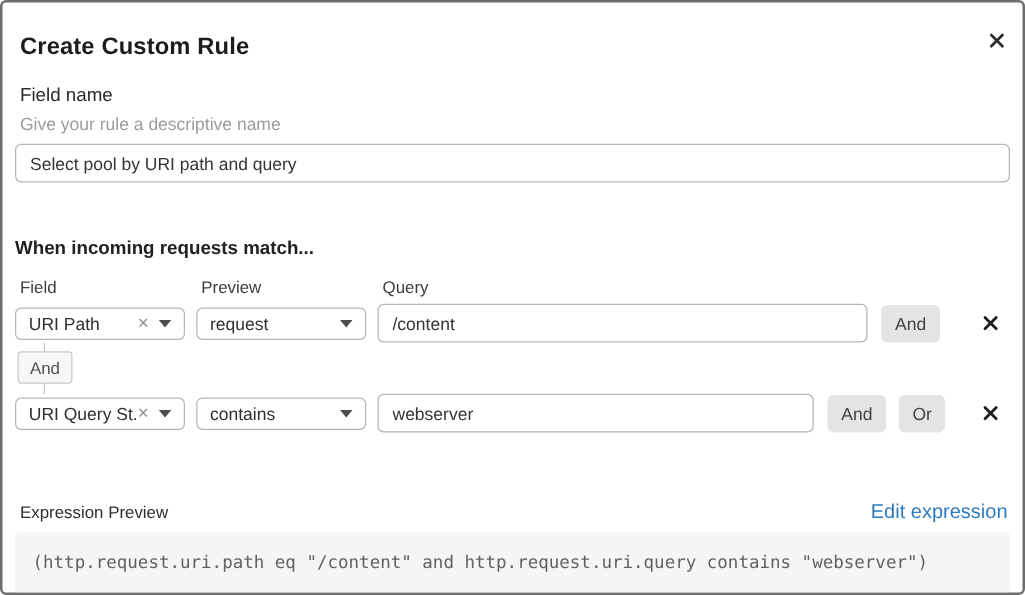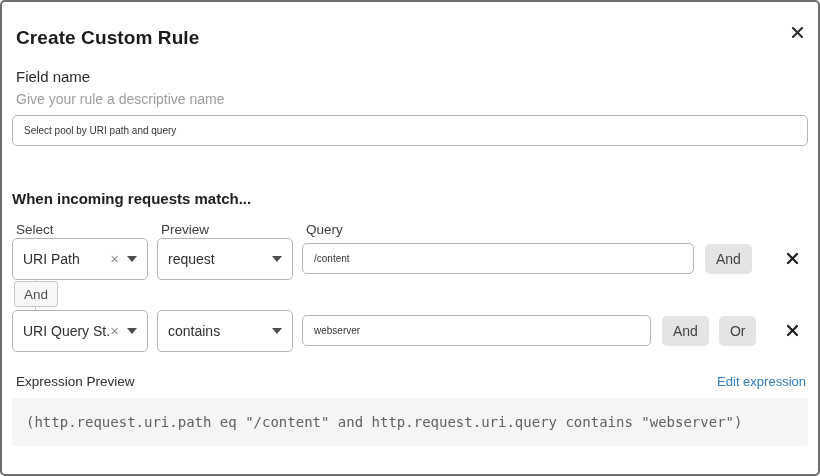--- a/index.html
+++ b/index.html
@@ -51,21 +51,21 @@
     color: #9c9c9c;
     line-height: 17px;
   }
   .text-input {
     width: 100%;
     height: 31px;
     border: 1px solid #b5b5b5;
     border-radius: 5px;
     padding: 0 11px;
     font-family: "Liberation Sans", sans-serif;
-    font-size: 10px;
+    font-size: 14px;
     color: #343434;
     outline: none;
     background: #fff;
   }
   .name-input { margin-top: 7px; }
   
   .match-heading {
     margin: 44px 0 0 0;
     font-size: 15px;
     font-weight: 700;
@@ -83,21 +83,21 @@
   .col-labels .col-o { width: 145px; padding-left: 4px; }
   .col-labels .col-v { flex: 1; padding-left: 4px; }
   .cond-row {
     display: flex;
     align-items: center;
     margin-top: 5px;
     height: 31px;
   }
   .select {
     width: 136px;
-    height: 42px;
+    height: 26px;
     border: 1px solid #b5b5b5;
     border-radius: 5px;
     background: #fff;
     display: flex;
     align-items: center;
     padding: 0 10px;
     margin-right: 9px;
     font-size: 14px;
     color: #2f2f2f;
     cursor: pointer;
@@ -162,30 +162,30 @@
     align-items: center;
     justify-content: center;
     font-size: 13.5px;
     color: #4f4f4f;
   }
   
   .expr-row {
     display: flex;
     justify-content: space-between;
     align-items: flex-end;
-    margin-top: 28px;
+    margin-top: 56px;
     padding: 0 2px 0 4px;
   }
   .expr-label {
     font-size: 13.5px;
     color: #2e2e2e;
     line-height: 16px;
   }
   .expr-link {
-    font-size: 13px;
+    font-size: 16px;
     color: #2e7cbe;
     text-decoration: none;
     line-height: 16px;
     cursor: pointer;
   }
   .code-block {
     margin-top: 8px;
     height: 48px;
     background: #f5f5f5;
     border-radius: 3px;
@@ -217,21 +217,21 @@
 
   
   <div class="rule-label">Field name</div>
   <div class="rule-helper">Give your rule a descriptive name</div>
   <input class="text-input name-input" type="text" value="Select pool by URI path and query" style="">
 
   
   <div class="match-heading">When incoming requests match...</div>
 
   <div class="col-labels">
-    <div class="col-f">Select</div>
+    <div class="col-f">Field</div>
     <div class="col-o">Preview</div>
     <div class="col-v">Query</div>
   </div>
 
   
   <div class="cond-row">
     <div class="select">
       <span class="sel-text">URI Path</span>
       <span class="clear-x">×</span>
       <span class="caret"></span>

